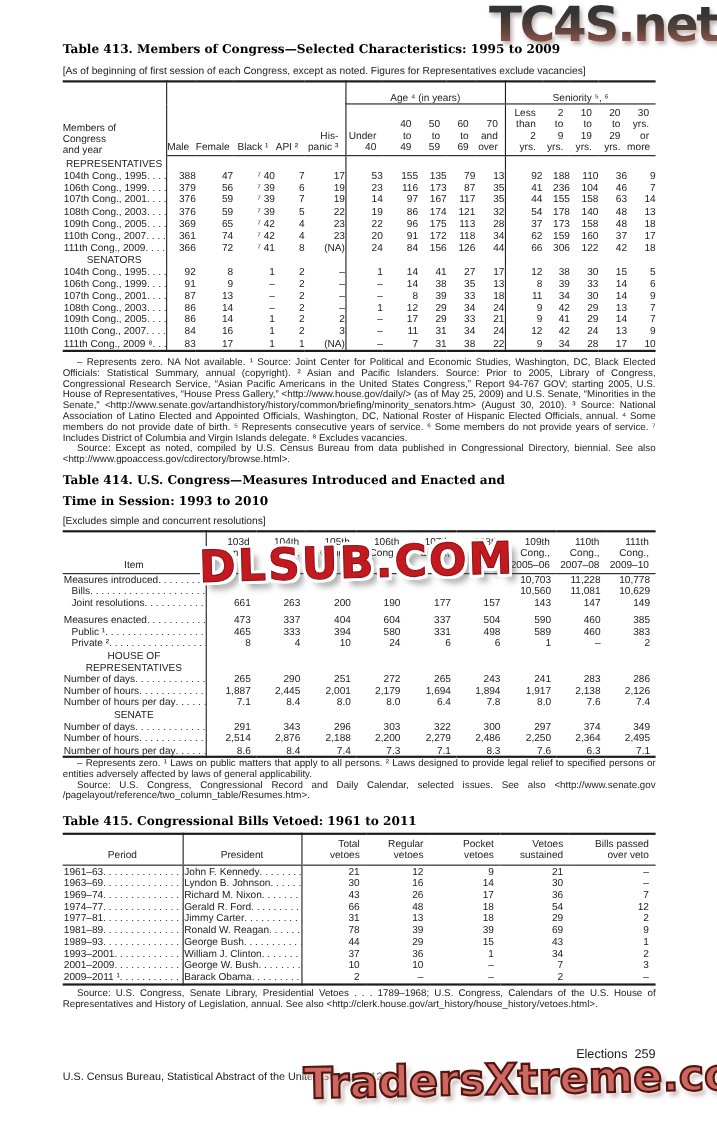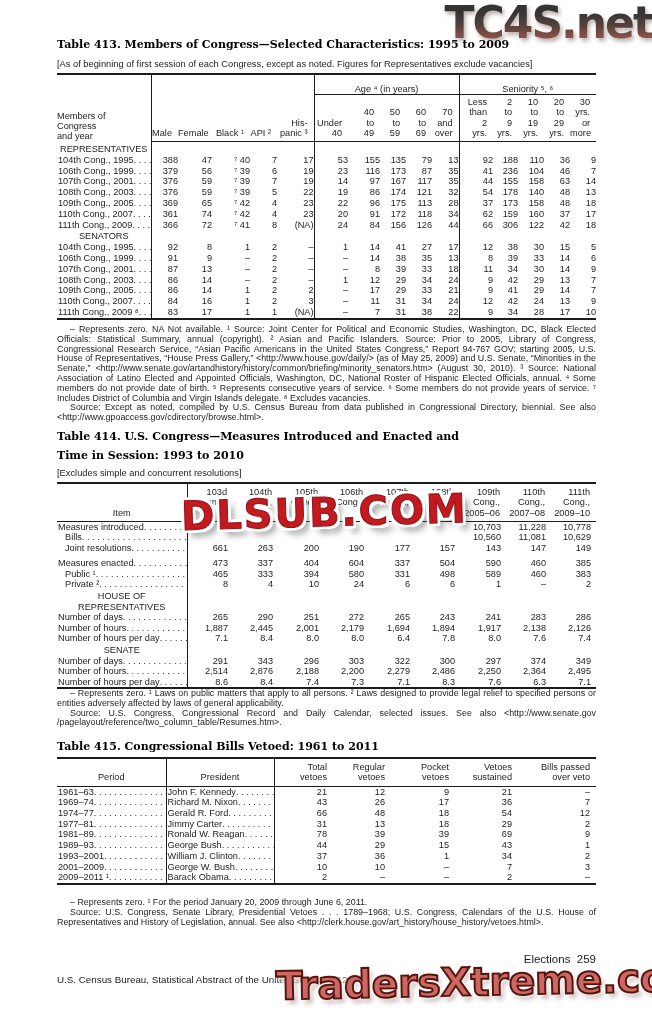--- a/index.html
+++ b/index.html
@@ -981,20 +981,39 @@
           </td>
           <td class="v c0">21</td>
           <td class="v c1">12</td>
           <td class="v c2">9</td>
           <td class="v c3">21</td>
           <td class="v c4">–</td>
         </tr>
         <tr>
           <td class="stub">
             <div class="lblwrap">
+              <span>1963–69</span>
+              <span class="leader"></span>
+            </div>
+          </td>
+          <td class="stub2">
+            <div class="lblwrap">
+              <span>Lyndon B. Johnson</span>
+              <span class="leader"></span>
+            </div>
+          </td>
+          <td class="v c0">30</td>
+          <td class="v c1">16</td>
+          <td class="v c2">14</td>
+          <td class="v c3">30</td>
+          <td class="v c4">–</td>
+        </tr>
+        <tr>
+          <td class="stub">
+            <div class="lblwrap">
               <span>1969–74</span>
               <span class="leader"></span>
             </div>
           </td>
           <td class="stub2">
             <div class="lblwrap">
               <span>Richard M. Nixon</span>
               <span class="leader"></span>
             </div>
           </td>
@@ -1134,21 +1153,20 @@
           <td class="v c0">2</td>
           <td class="v c1">–</td>
           <td class="v c2">–</td>
           <td class="v c3">2</td>
           <td class="v c4">–</td>
         </tr>
       </tbody>
   </table>
 
   <div class="abs notes" style="top:898px">
-    <p>– Represents zero. ¹ For the period January 20, 2009 through June 6, 2011.</p>
     <p>Source: U.S. Congress, Senate Library, Presidential Vetoes . . . 1789–1968; U.S. Congress, Calendars of the U.S. House of Representatives and History of Legislation, annual. See also &lt;http://clerk.house.gov/art_history/house_history/vetoes.html&gt;.</p>
   </div>
 
   <div id="footer-right" class="abs" style="top:953px">Elections&nbsp;&nbsp;259</div>
   <div id="footer-left" class="abs" style="top:974px">U.S. Census Bureau, Statistical Abstract of the United States: 2012</div>
 
   <div id="wm-bottom" class="wm">TradersXtreme.com</div>
 
 </div>
 

